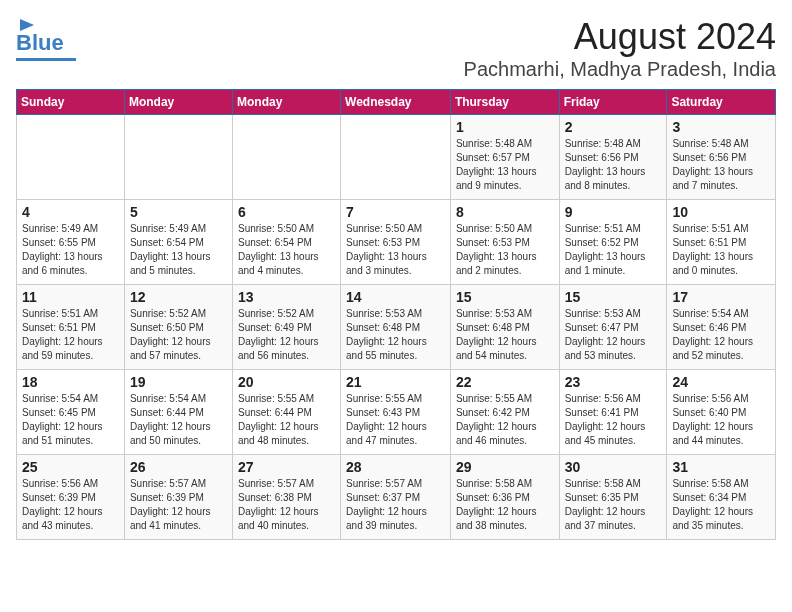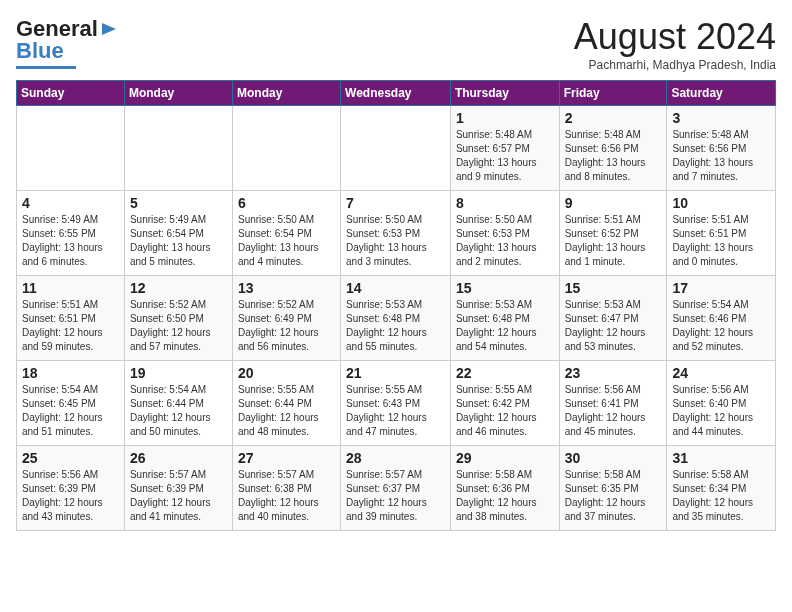--- a/index.html
+++ b/index.html
@@ -29,30 +29,30 @@
     }
     .title-block {
       text-align: right;
     }
     .month-year {
       font-size: 36px;
       font-weight: normal;
       color: #222;
     }
     .location {
-      font-size: 12px;
+      font-size: 20px;
       color: #444;
     }
     table {
       width: 100%;
       border-collapse: collapse;
       font-size: 11px;
     }
     thead tr th {
-      background: #701a75;
+      background: #be185d;
       color: #fff;
       padding: 5px 4px;
       text-align: left;
       font-size: 12px;
       font-weight: bold;
       border: 1px solid #2d6aa0;
     }
     tbody tr td {
       border: 1px solid #ccc;
       vertical-align: top;
@@ -79,21 +79,20 @@
     .empty-cell {
       background: #fff !important;
     }
   </style>
 </head>
 <body>
 
 <div class="header">
   <div class="logo">
     <div style="display:flex;align-items:center;">
-      <span style="font-size:22px;font-weight:bold;color:#222;">General</span>
       <svg width="18" height="18" viewBox="0 0 18 18" style="margin-left:2px;">
         <polygon points="2,3 16,9 2,15" fill="#3a7fc1"></polygon>
       </svg>
     </div>
     <div style="display:flex;align-items:center;margin-top:-4px;">
       <span style="font-size:22px;font-weight:bold;color:#3a7fc1;">Blue</span>
     </div>
     <div class="logo-line"></div>
   </div>
   <div class="title-block">

